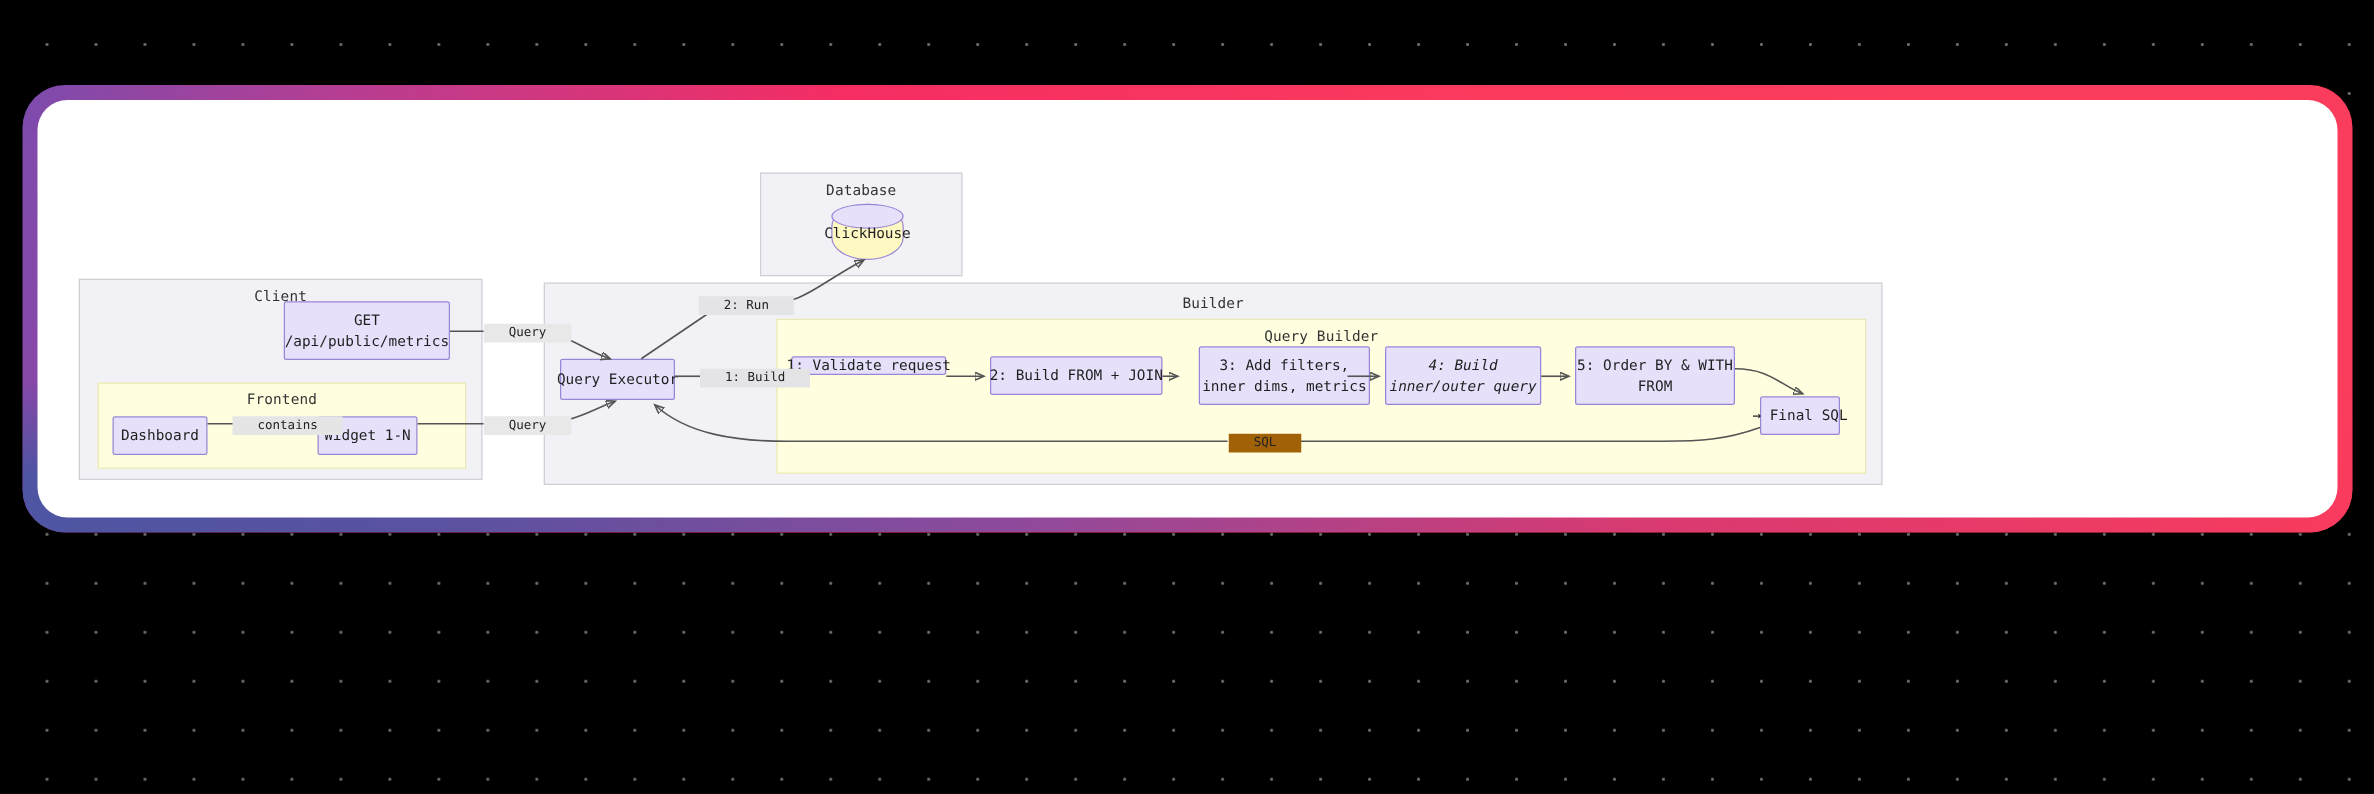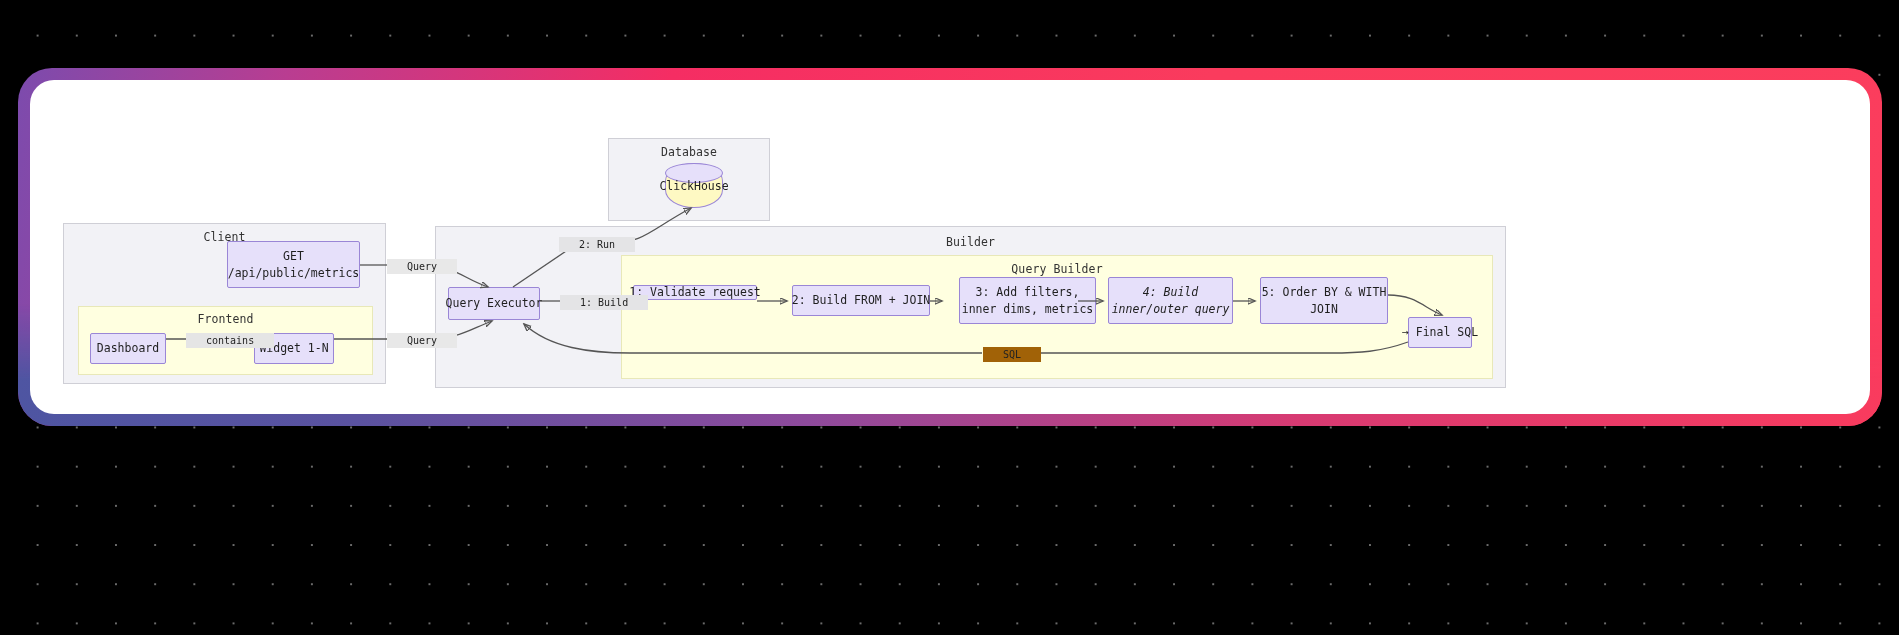--- a/index.html
+++ b/index.html
@@ -199,21 +199,21 @@
       <div class="node" style="left:917px; top:197px; width:137px; height:47px;margin-left:12px;">
         <span class="ln">3: Add filters,</span>
         <span class="ln">inner dims, metrics</span>
       </div>
       <div class="node" style="left:1078px; top:197px; width:125px; height:47px;font-style:italic;">
         <span class="ln">4: Build</span>
         <span class="ln">inner/outer query</span>
       </div>
       <div class="node" style="left:1230px; top:197px; width:128px; height:47px;">
         <span class="ln">5: Order BY &amp; WITH</span>
-        <span class="ln">JOIN</span>
+        <span class="ln">FROM</span>
       </div>
       <div class="node" style="left:1378px; top:237px; width:64px; height:31px;">
         <span class="ln">→ Final SQL</span>
       </div>
 
       <svg class="wires" viewBox="0 0 1840 334" preserveAspectRatio="none">
         <defs>
           <marker id="ah" markerWidth="9" markerHeight="9" refX="7.2" refY="3.2" orient="auto" markerUnits="userSpaceOnUse">
             <path d="M0,0 L7.4,3.2 L0,6.4 z" fill="#333333" stroke="none"></path>
           </marker>

